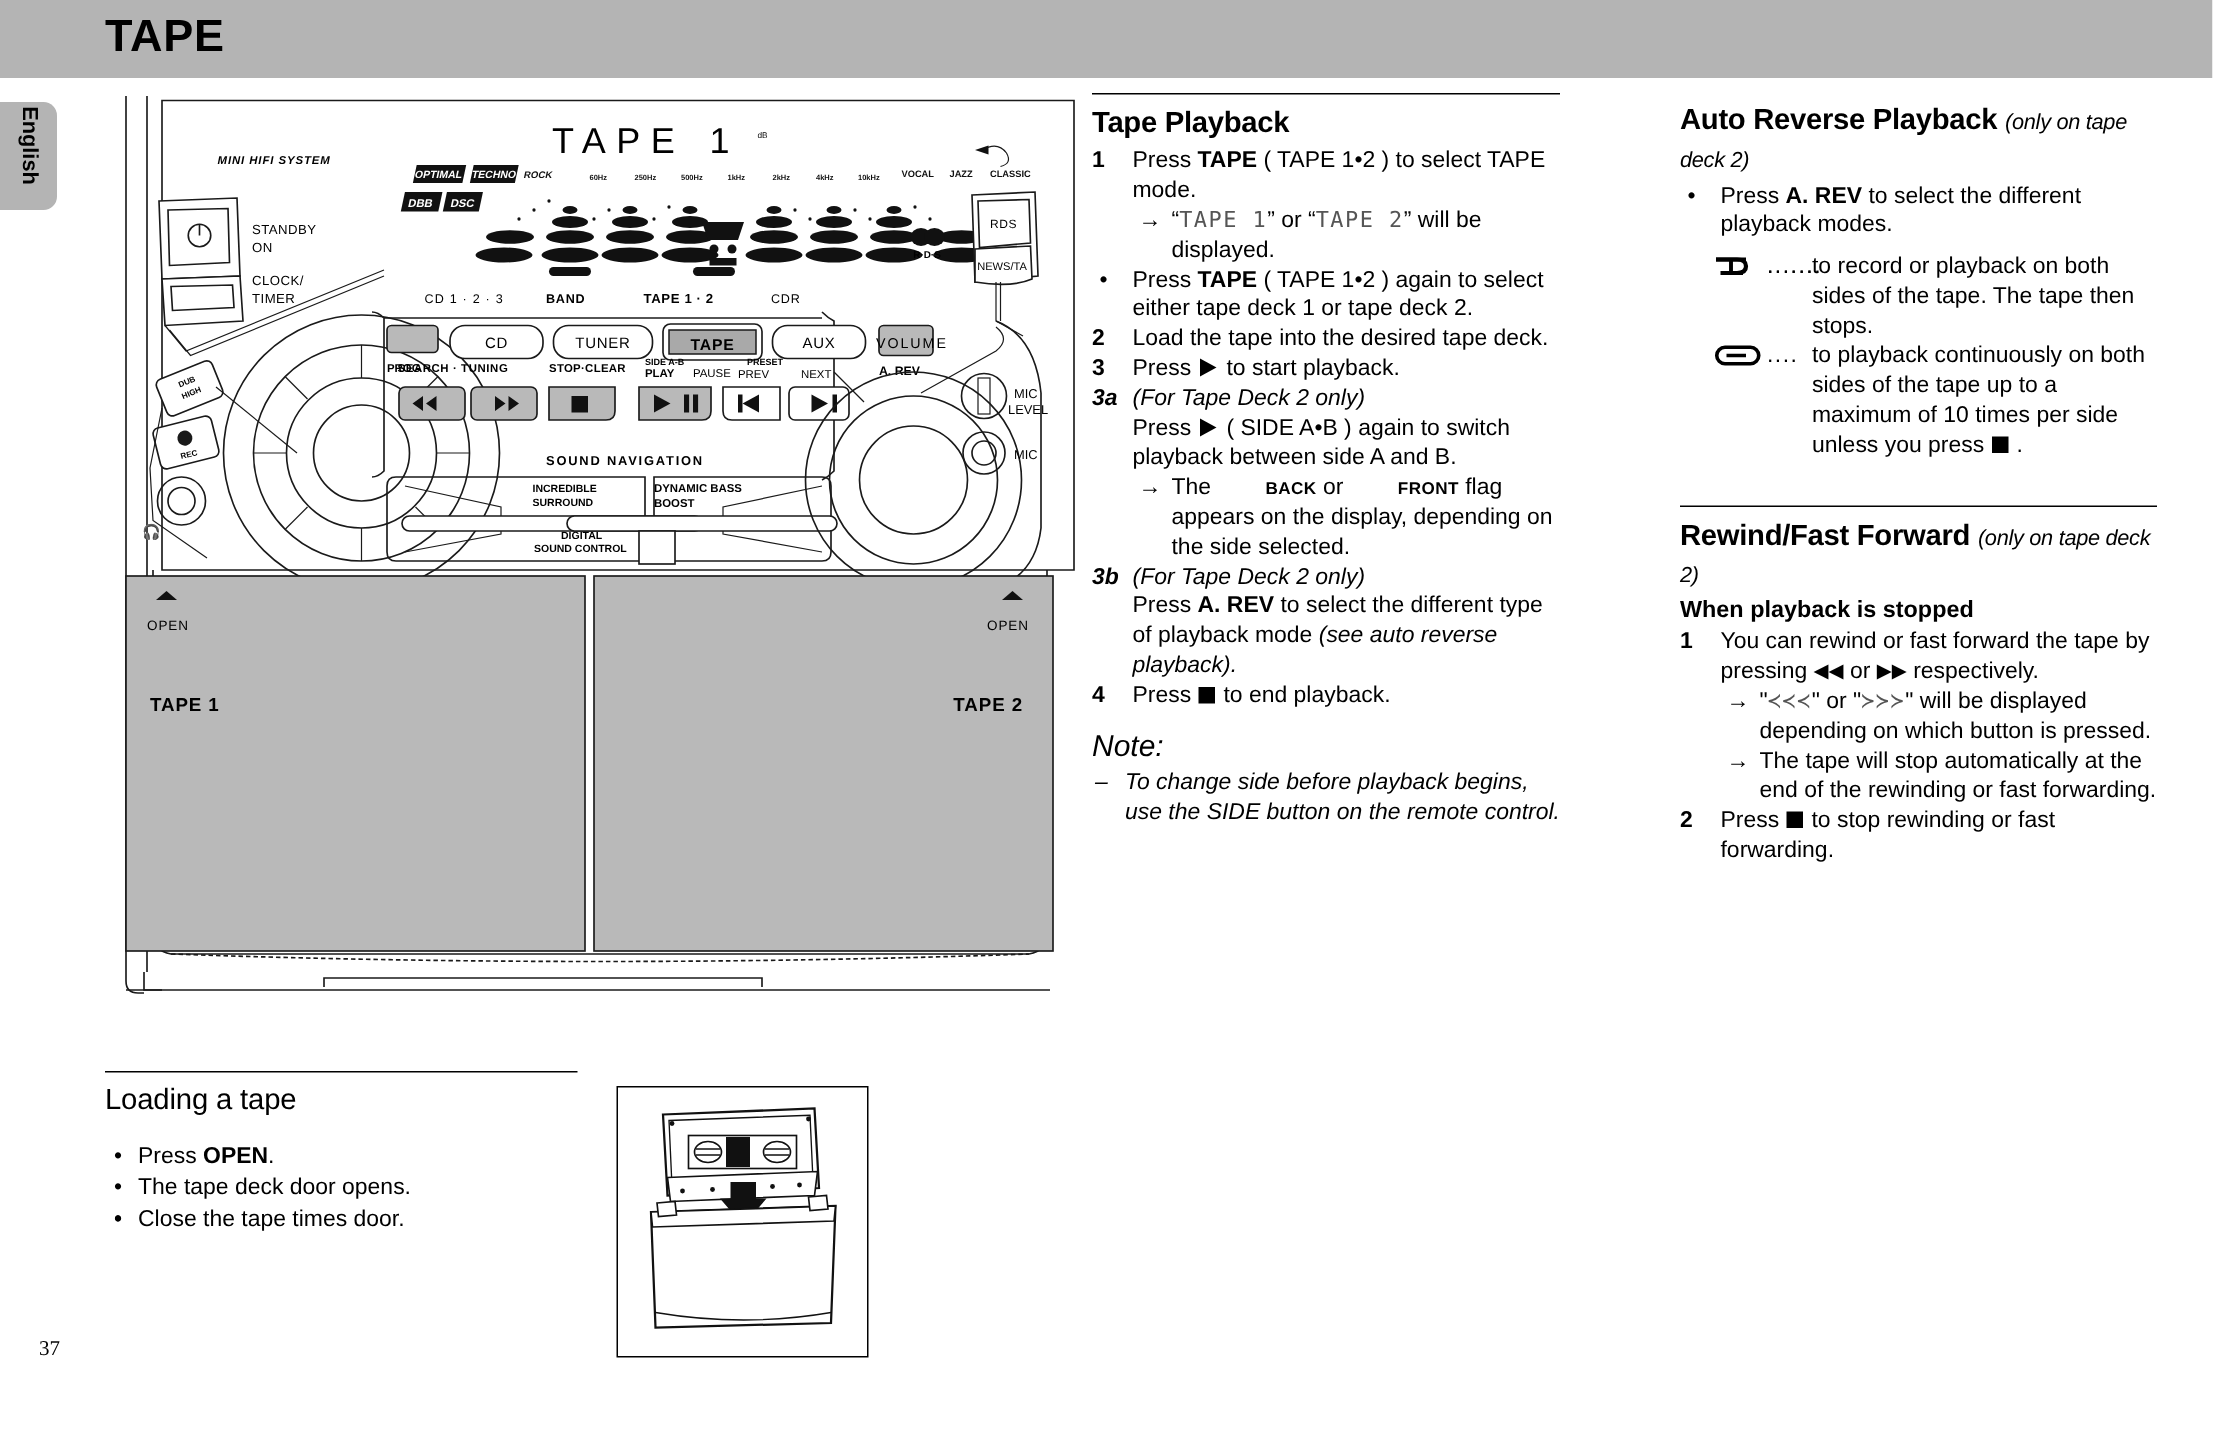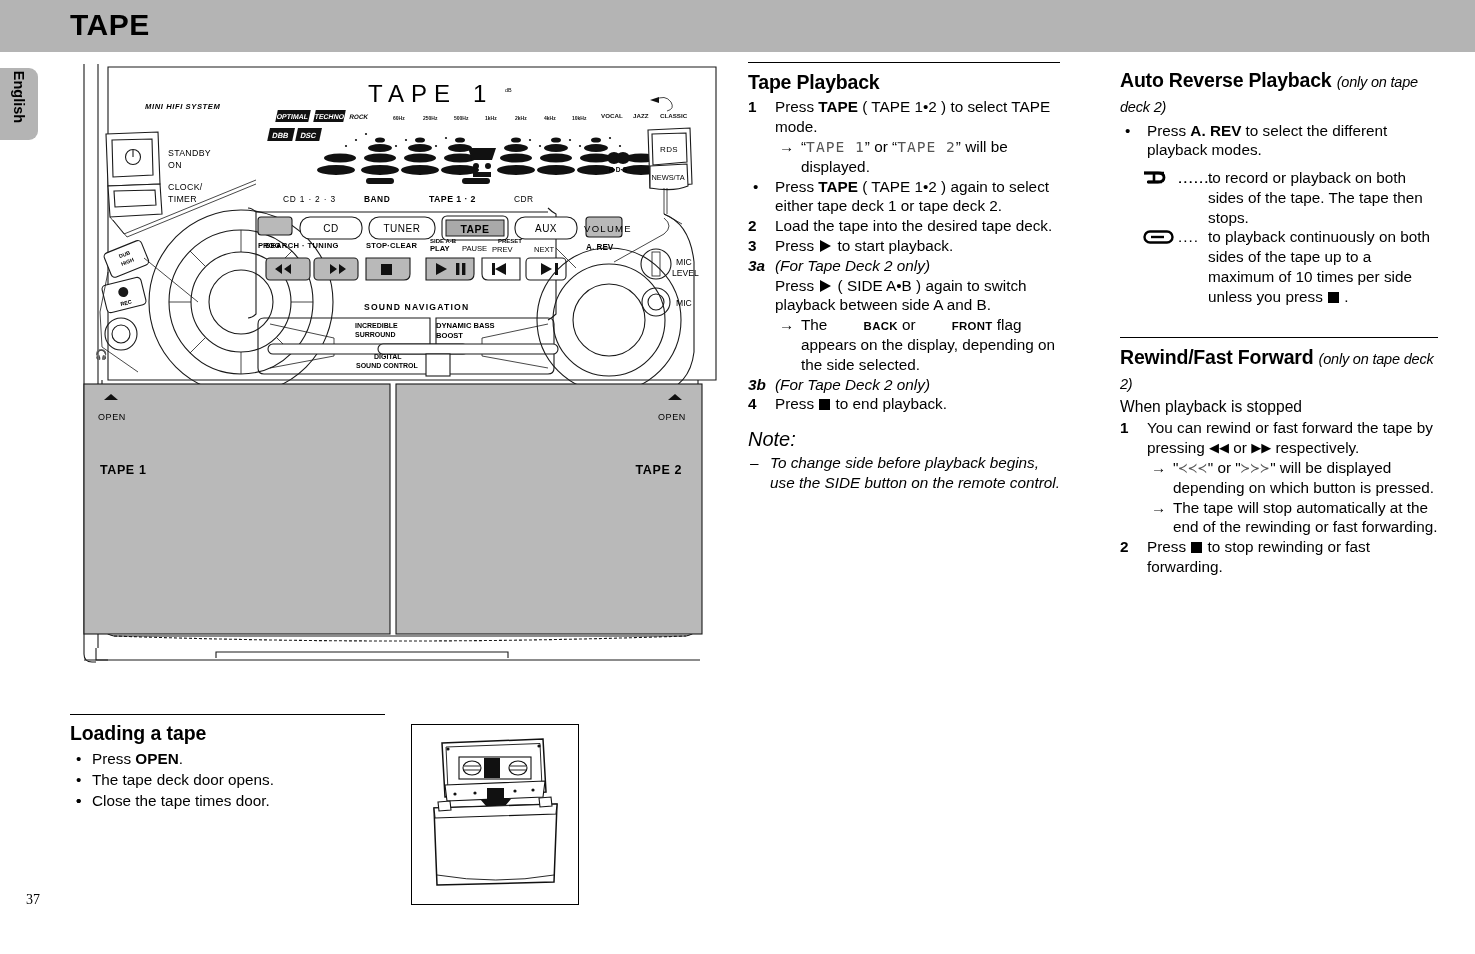--- a/index.html
+++ b/index.html
@@ -74,22 +74,22 @@
     left: 70px; top: 714px;
     width: 315px;
   }
   .rule {
     border-top: 1.6px solid #000;
     width: 100%;
     margin-bottom: 7px;
   }
   h2.sec-title {
     font-size: 19.5px;
-    font-weight: bold;
-    margin: 0 0 4px 0;
+    font-weight: normal;
+    margin: 0 0 16px 0;
     letter-spacing: -0.1px;
   }
   ul.bullets {
     list-style: none;
     margin: 0;
     padding: 0;
   }
   ul.bullets li {
     position: relative;
     padding-left: 22px;
@@ -111,37 +111,37 @@
     border: 1.4px solid #000;
     background: #fff;
   }
 
   
   .col {
     position: absolute;
     font-size: 15.3px;
     line-height: 1.295;
   }
-  #col-mid { left: 748px; top: 62px; width: 312px; }
+  #col-mid { left: 728px; top: 62px; width: 312px; }
   #col-right { left: 1120px; top: 68px; width: 318px; }
 
   h2.col-title {
     font-size: 19.5px;
     font-weight: bold;
     margin: 0 0 2px 0;
     letter-spacing: -0.2px;
   }
   h2.col-title .sub {
     font-size: 14.5px;
     font-weight: normal;
     font-style: italic;
   }
   h3.sub-head {
     font-size: 15.6px;
-    font-weight: normal;
+    font-weight: bold;
     margin: 2px 0 1px 0;
   }
 
   
   .steps { margin: 0; padding: 0; list-style: none; }
   .step {
     position: relative;
     padding-left: 27px;
     margin-bottom: 0px;
   }
@@ -621,20 +621,21 @@
     <li class="step">
       <span class="marker num-it">3a</span><span class="i">(For Tape Deck 2 only)</span>
       <div><span>Press </span><span class="playtri"></span><span> ( SIDE A•B ) again to switch playback between side A and B.</span></div>
       <div class="arrowline">
         <span class="arw">→</span><span>The </span><span class="lcdflag">BACK</span><span> or </span><span class="lcdflag">FRONT</span><span> flag appears on the display, depending on the side selected.</span>
       </div>
     </li>
 
     <li class="step">
       <span class="marker num-it">3b</span><span class="i">(For Tape Deck 2 only)</span>
+      <div><span>Press </span><span class="b">A. REV</span><span> to select the different type of playback mode </span><span class="i">(see auto reverse playback).</span></div>
     </li>
 
     <li class="step">
       <span class="marker">4</span><span>Press </span><span class="stopsq"></span><span> to end playback.</span>
     </li>
   </ul>
 
   <div class="note-block">
     <div class="note-lbl">Note:</div>
     <div class="dashline i">

